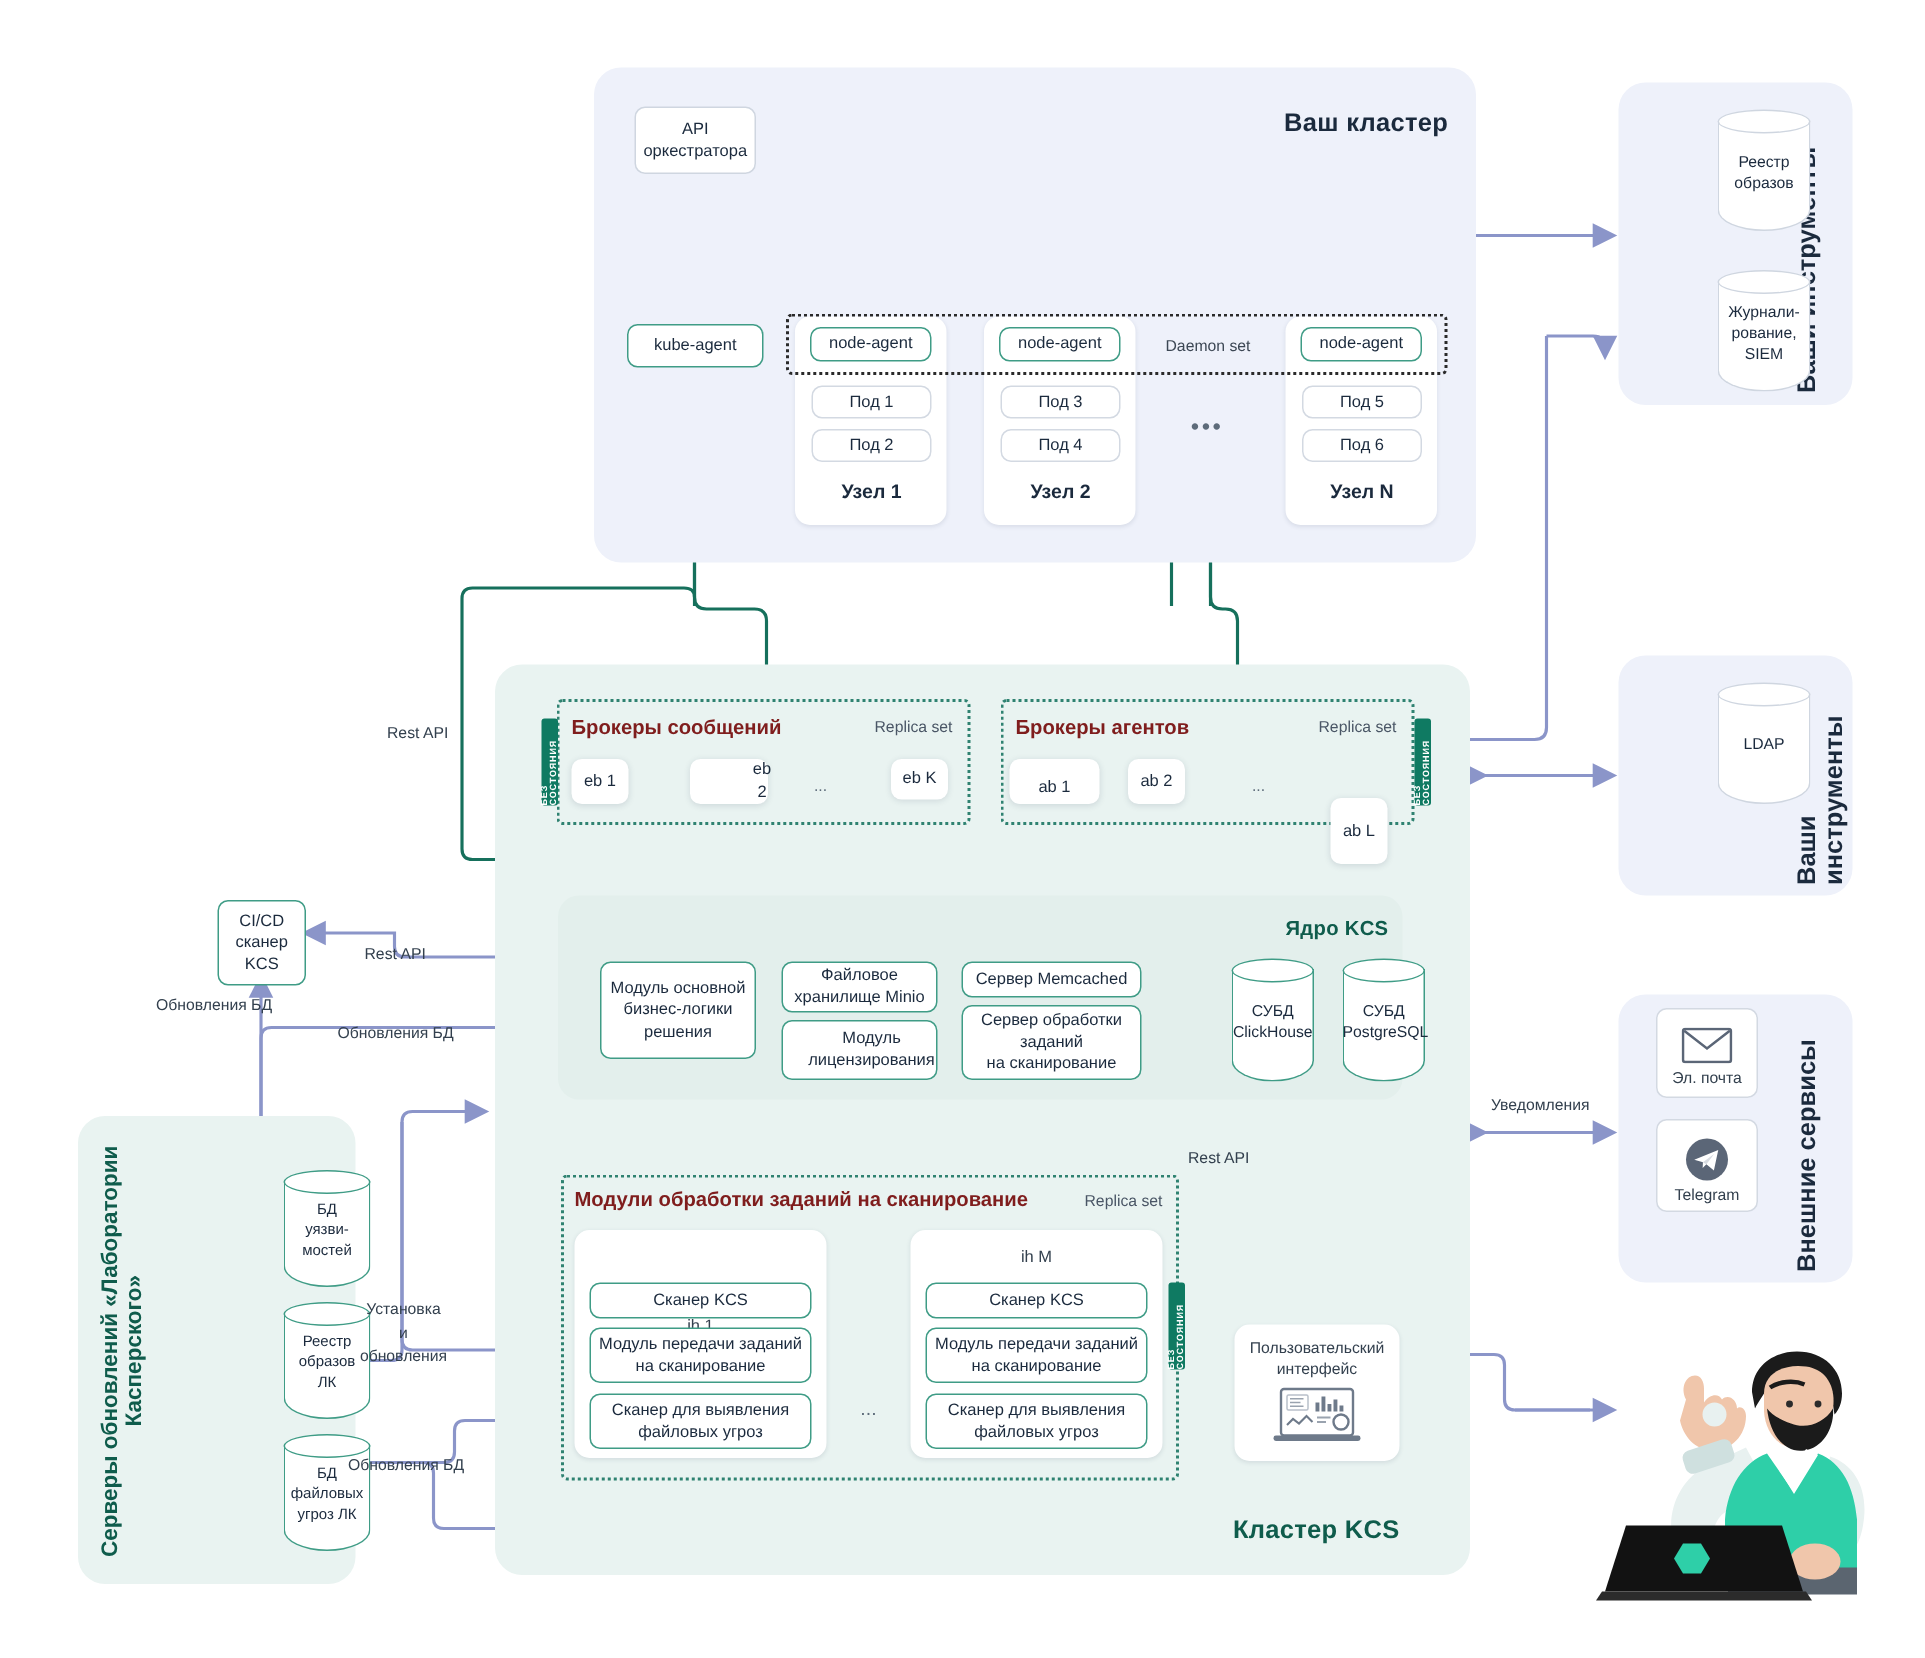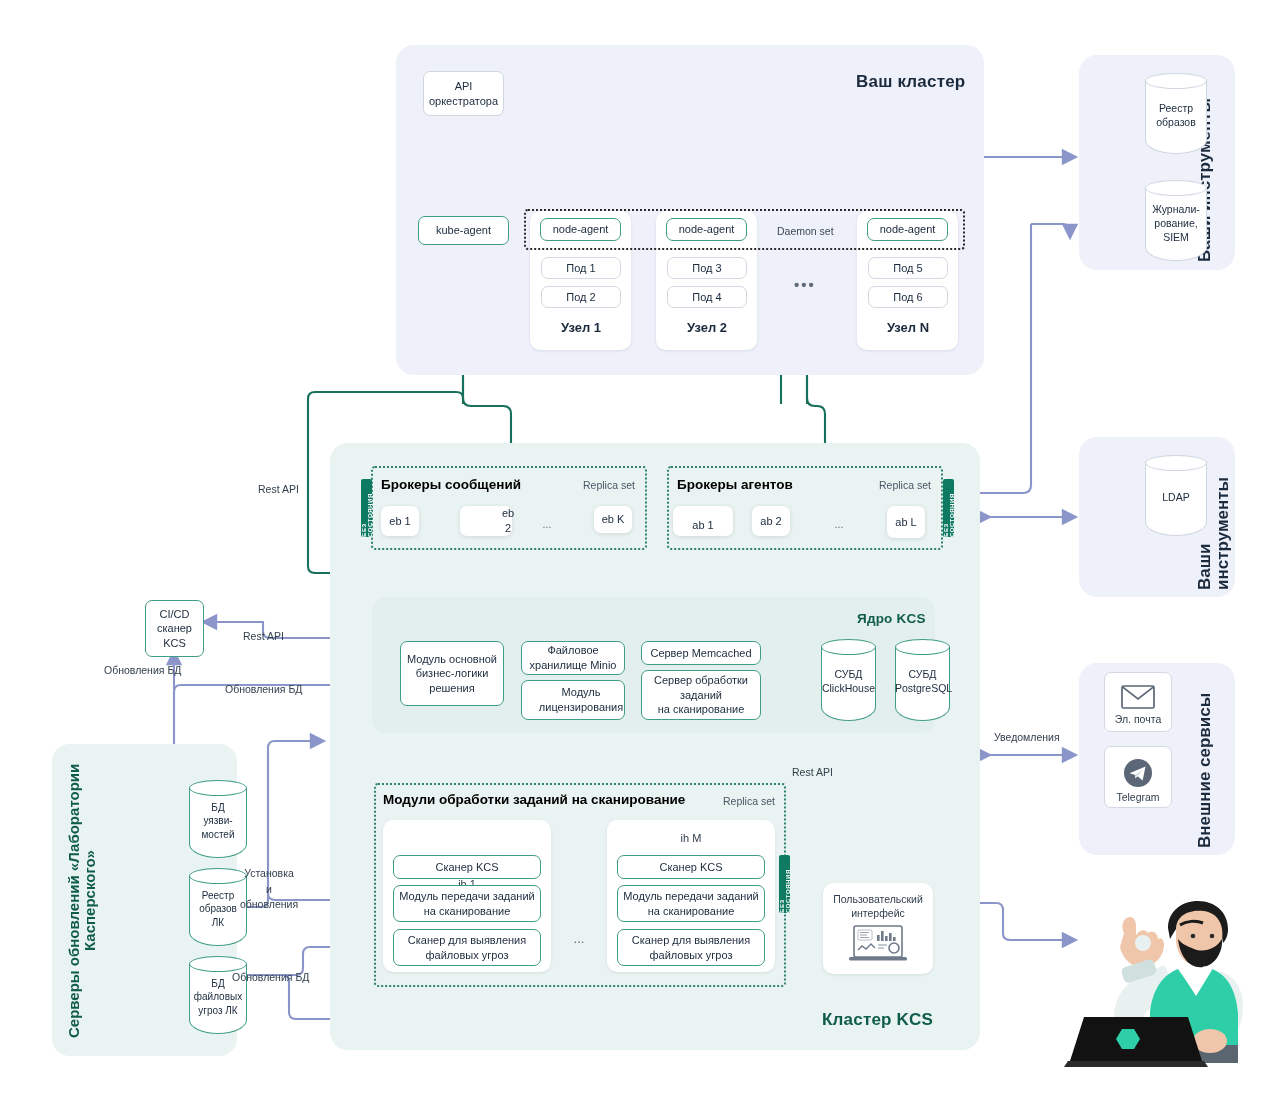--- a/index.html
+++ b/index.html
@@ -27,21 +27,21 @@
   .box.nodecard{border:none;background:#fff;border-radius:10px;box-shadow:0 1px 3px rgba(30,50,80,.10);
        display:block;padding:0;}
   .box.plain{border:1px solid #d3d9e2;}
   .box.shadow{border:none;box-shadow:0 1px 4px rgba(30,50,80,.13);}
   .box.bold{font-weight:bold;font-size:13px;}
 
   
   .dashed{border:2px dotted #2a2a2a;border-radius:4px;background:transparent;}
   .dashed-t{border:2px dotted #2f8271;border-radius:4px;background:transparent;}
 
-  .grp-title{font-weight:bold;font-size:13.5px;color:#000000;}
+  .grp-title{font-weight:bold;font-size:13.5px;color:#7f1d1d;}
   .grp-sub{font-size:10.5px;color:#4a5666;}
 
   .smalllabel{font-size:10.5px;color:#3c4754;}
   .caption{font-size:10.5px;color:#33404e;text-align:center;line-height:1.35;}
 
   
   .tag-state{background:#0f7a62;color:#fff;font-size:6px;font-weight:bold;letter-spacing:.6px;
     writing-mode:vertical-rl;transform:rotate(180deg);display:flex;align-items:center;justify-content:center;
     border-radius:2px;}
 
@@ -239,21 +239,21 @@
   <div class="abs grp-sub lvl5" style="left:879px;top:479px;">Replica set</div>
 
   <div class="abs box shadow lvl5" style="left:673px;top:506px;width:60px;height:30px;align-items:flex-end;">
     <span>ab 1</span>
     </div>
   <div class="abs box shadow lvl5" style="left:752px;top:506px;width:38px;height:30px;">
     <span>ab 2</span>
     </div>
   <div class="abs lvl5 caption" style="left:824px;top:517px;width:30px;color:#5d6b7a;">
     <span>...</span></div>
-  <div class="abs box shadow lvl5" style="left:887px;top:506px;width:38px;height:32px;">
+  <div class="abs box shadow lvl5" style="left:887px;top:532px;width:38px;height:44px;">
     <span>ab L</span>
     </div>
 
   <div class="abs region-title teal lvl4" style="left:857px;top:611px;font-size:13.5px;">Ядро KCS</div>
 
   <div class="abs box green lvl5" style="left:400px;top:641px;width:104px;height:65px;">
     <span style="white-space:pre-line;">Модуль основной
 бизнес-логики
 решения</span>
     </div>

